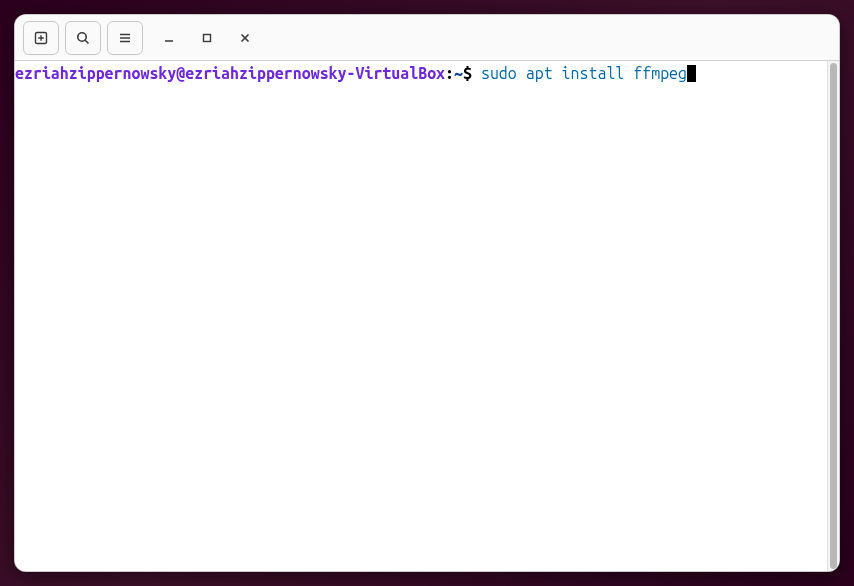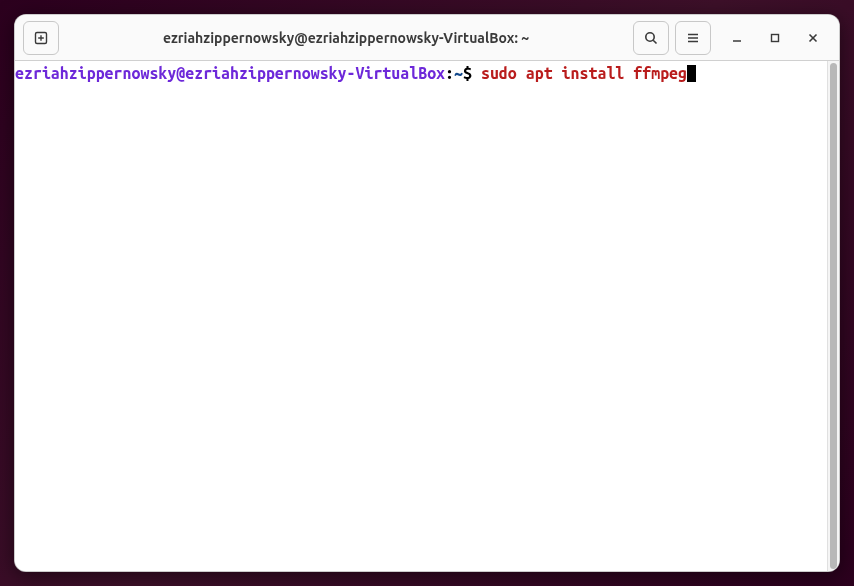--- a/index.html
+++ b/index.html
@@ -100,22 +100,21 @@
     }
     .prompt-path {
       color: #12488b;
       font-weight: bold;
     }
     .prompt-sep {
       color: #000000;
       font-weight: bold;
     }
     .cmd-text {
-      color: #b91c1c;
-      font-weight: bold;
+      color: #0369a1;
     }
     .cursor-block {
       display: inline-block;
       width: 9px;
       height: 17px;
       background: #000000;
       vertical-align: text-bottom;
       position: relative;
       top: 0px;
     }
@@ -145,21 +144,20 @@
   <div class="titlebar">
     <div class="titlebar-btn">
       <span>
         <svg width="16" height="16" viewBox="0 0 16 16" fill="none" stroke="currentColor" stroke-width="1.4">
           <rect x="2.5" y="2.5" width="11" height="11" rx="1.5"></rect>
           <line x1="8" y1="5.2" x2="8" y2="10.8"></line>
           <line x1="5.2" y1="8" x2="10.8" y2="8"></line>
         </svg>
       </span>
     </div>
-    <div class="title-text">ezriahzippernowsky@ezriahzippernowsky-VirtualBox: ~</div>
     <div class="titlebar-btn">
       <span>
         <svg width="16" height="16" viewBox="0 0 16 16" fill="none" stroke="currentColor" stroke-width="1.6">
           <circle cx="7" cy="7" r="4.2"></circle>
           <line x1="10.2" y1="10.2" x2="13.5" y2="13.5"></line>
         </svg>
       </span>
     </div>
     <div class="titlebar-btn">
       <span>

